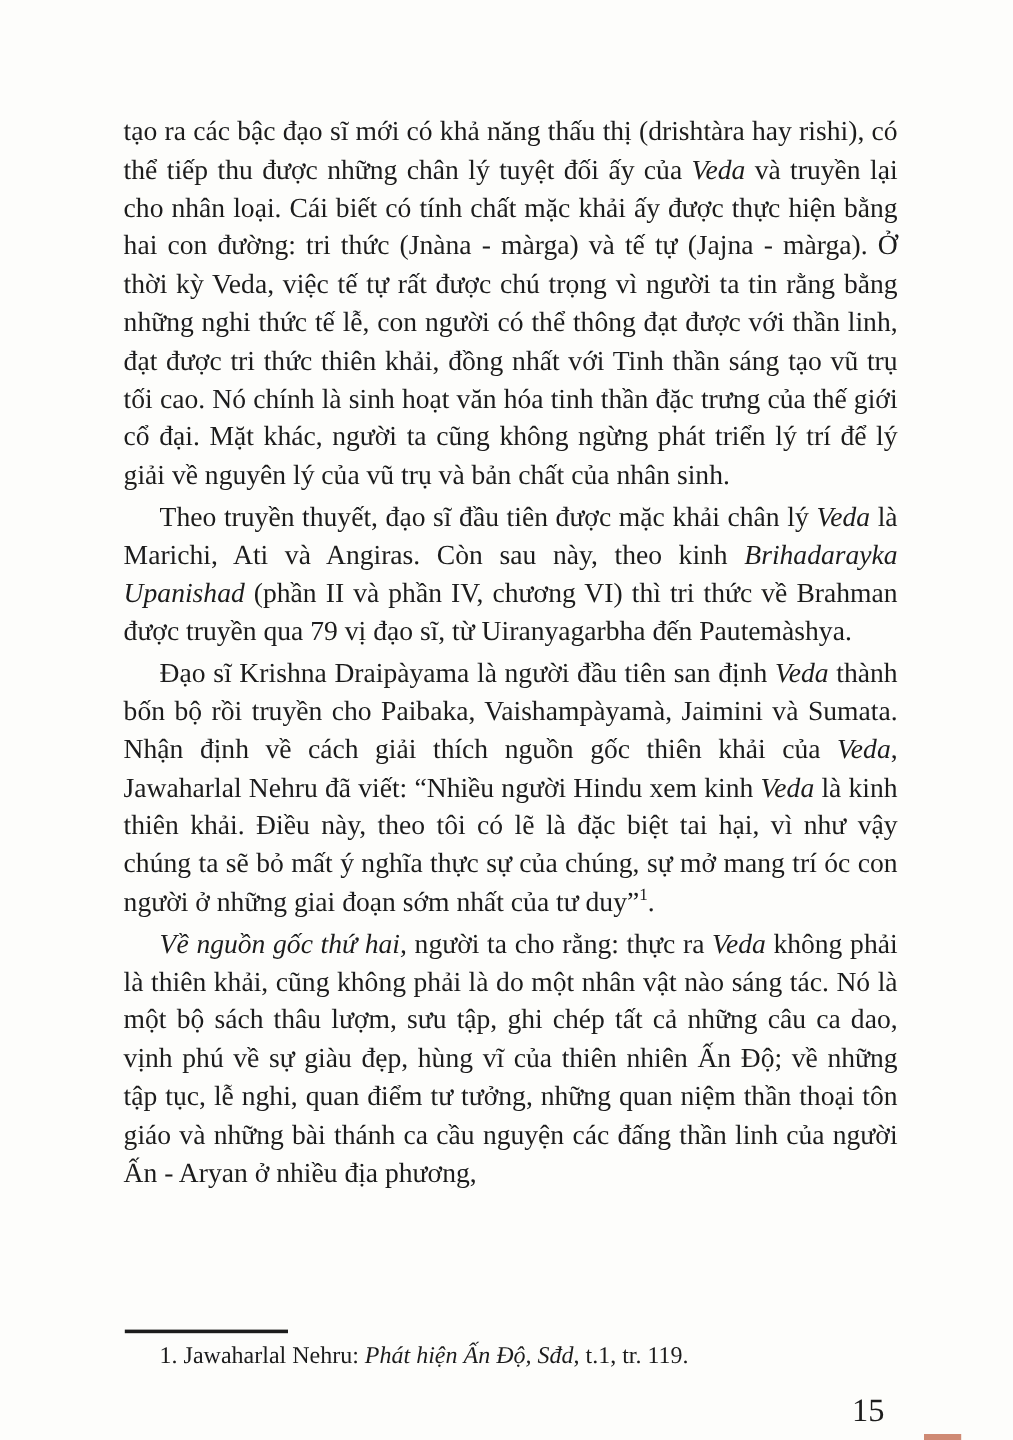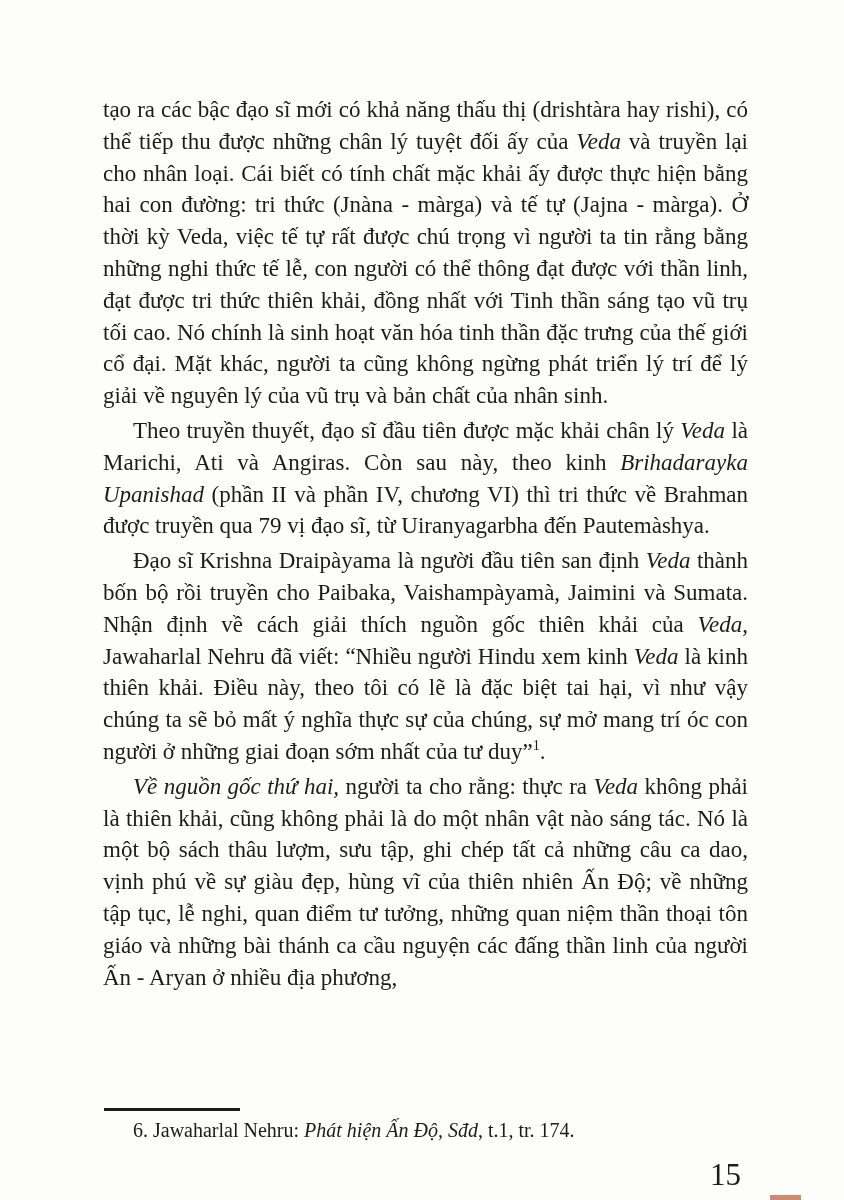--- a/index.html
+++ b/index.html
@@ -44,37 +44,37 @@
     width: 645px;
     margin: 0;
     font-size: 20px;
     line-height: 26px;
     text-indent: 30px;
     text-align: left;
   }
   .page-number {
     position: absolute;
     left: 710px; top: 1160px;
-    font-size: 31px;
+    font-size: 27px;
     line-height: 30px;
   }
   .red-mark {
     position: absolute;
     left: 770px; top: 1195px;
     width: 31px; height: 5px;
     background: var(--red, #cf8a74);
   }
 </style>
 </head>
 <body>
 
 <div class="page" style="--bg: #fdfdfb; --text: #1c1c1c; --red: #cf8a74;">
   <div class="text-block" id="paragraphs">
       <p class="para"><span>tạo ra các bậc đạo sĩ mới có khả năng thấu thị (drishtàra hay rishi), có thể tiếp thu được những chân lý tuyệt đối ấy của </span><span class="it">Veda</span><span> và truyền lại cho nhân loại. Cái biết có tính chất mặc khải ấy được thực hiện bằng hai con đường: tri thức (Jnàna - màrga) và tế tự (Jajna - màrga). Ở thời kỳ Veda, việc tế tự rất được chú trọng vì người ta tin rằng bằng những nghi thức tế lễ, con người có thể thông đạt được với thần linh, đạt được tri thức thiên khải, đồng nhất với Tinh thần sáng tạo vũ trụ tối cao. Nó chính là sinh hoạt văn hóa tinh thần đặc trưng của thế giới cổ đại. Mặt khác, người ta cũng không ngừng phát triển lý trí để lý giải về nguyên lý của vũ trụ và bản chất của nhân sinh.</span></p>
       <p class="para indent"><span>Theo truyền thuyết, đạo sĩ đầu tiên được mặc khải chân lý </span><span class="it">Veda</span><span> là Marichi, Ati và Angiras. Còn sau này, theo kinh </span><span class="it">Brihadarayka Upanishad</span><span> (phần II và phần IV, chương VI) thì tri thức về Brahman được truyền qua 79 vị đạo sĩ, từ Uiranyagarbha đến Pautemàshya.</span></p>
       <p class="para indent"><span>Đạo sĩ Krishna Draipàyama là người đầu tiên san định </span><span class="it">Veda</span><span> thành bốn bộ rồi truyền cho Paibaka, Vaishampàyamà, Jaimini và Sumata. Nhận định về cách giải thích nguồn gốc thiên khải của </span><span class="it">Veda</span><span>, Jawaharlal Nehru đã viết: “Nhiều người Hindu xem kinh </span><span class="it">Veda</span><span> là kinh thiên khải. Điều này, theo tôi có lẽ là đặc biệt tai hại, vì như vậy chúng ta sẽ bỏ mất ý nghĩa thực sự của chúng, sự mở mang trí óc con người ở những giai đoạn sớm nhất của tư duy”</span><sup>1</sup><span>.</span></p>
       <p class="para indent"><span class="it">Về nguồn gốc thứ hai,</span><span> người ta cho rằng: thực ra </span><span class="it">Veda</span><span> không phải là thiên khải, cũng không phải là do một nhân vật nào sáng tác. Nó là một bộ sách thâu lượm, sưu tập, ghi chép tất cả những câu ca dao, vịnh phú về sự giàu đẹp, hùng vĩ của thiên nhiên Ấn Độ; về những tập tục, lễ nghi, quan điểm tư tưởng, những quan niệm thần thoại tôn giáo và những bài thánh ca cầu nguyện các đấng thần linh của người Ấn - Aryan ở nhiều địa phương,</span></p>
     </div>
   <div class="footnote-sep"></div>
-  <p class="footnote"><span>6. Jawaharlal Nehru: </span><span class="it">Phát hiện Ấn Độ, Sđd</span><span>, t.1, tr. 174.</span></p>
+  <p class="footnote"><span>1. Jawaharlal Nehru: </span><span class="it">Phát hiện Ấn Độ, Sđd</span><span>, t.1, tr. 119.</span></p>
   <div class="page-number">15</div>
   <div class="red-mark"></div>
 </div>
 
 </body></html>

